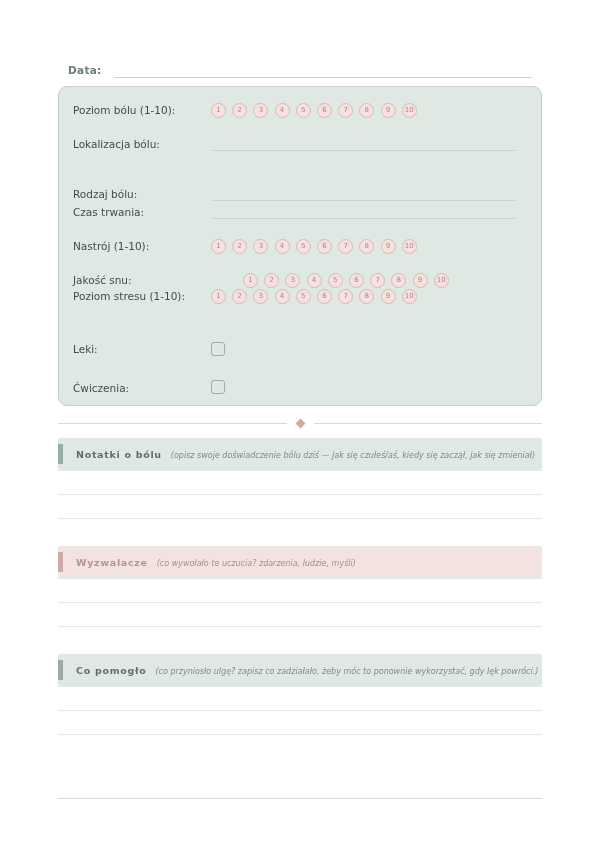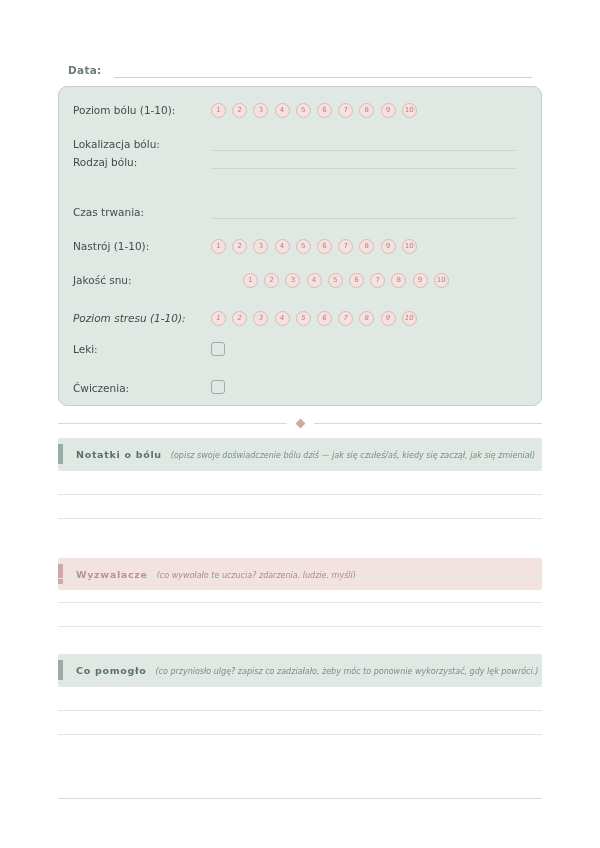--- a/index.html
+++ b/index.html
@@ -232,21 +232,21 @@
           <span class="circ">7</span>
           <span class="circ">8</span>
           <span class="circ">9</span>
           <span class="circ">10</span>
         </div>
       </div>
       <div class="frow" style="top: 46px;">
         <span class="flabel">Lokalizacja bólu:</span>
         <span class="fline"></span>
       </div>
-      <div class="frow" style="top: 64px;">
+      <div class="frow" style="top: 96px;">
         <span class="flabel">Rodzaj bólu:</span>
         <span class="fline"></span>
       </div>
       <div class="frow" style="top: 114px;">
         <span class="flabel">Czas trwania:</span>
         <span class="fline"></span>
       </div>
       <div class="frow" style="top: 148px;">
         <span class="flabel">Nastrój (1-10):</span>
         <div class="scale">
@@ -270,21 +270,21 @@
           <span class="circ">3</span>
           <span class="circ">4</span>
           <span class="circ">5</span>
           <span class="circ">6</span>
           <span class="circ">7</span>
           <span class="circ">8</span>
           <span class="circ">9</span>
           <span class="circ">10</span>
         </div>
       </div>
-      <div class="frow" style="top: 220px; font-style: italic;">
+      <div class="frow" style="top: 198px;">
         <span class="flabel">Poziom stresu (1-10):</span>
         <div class="scale">
           <span class="circ">1</span>
           <span class="circ">2</span>
           <span class="circ">3</span>
           <span class="circ">4</span>
           <span class="circ">5</span>
           <span class="circ">6</span>
           <span class="circ">7</span>
           <span class="circ">8</span>
@@ -312,21 +312,21 @@
       <div class="section-head sec-green" style="top: 438px;">
         <span class="accent"></span>
         <div class="sh-inner">
           <span class="sh-title">Notatki o bólu</span>
           <span class="sh-hint">(opisz swoje doświadczenie bólu dziś — jak się czułeś/aś, kiedy się zaczął, jak się zmieniał)</span>
         </div>
       </div>
       <div class="rule" style="top: 470px;"></div>
       <div class="rule" style="top: 494px;"></div>
       <div class="rule" style="top: 518px;"></div>
-      <div class="section-head sec-pink" style="top: 558px;">
+      <div class="section-head sec-pink" style="top: 546px;">
         <span class="accent"></span>
         <div class="sh-inner">
           <span class="sh-title">Wyzwalacze</span>
           <span class="sh-hint">(co wywołało te uczucia? zdarzenia, ludzie, myśli)</span>
         </div>
       </div>
       <div class="rule" style="top: 578px;"></div>
       <div class="rule" style="top: 602px;"></div>
       <div class="rule" style="top: 626px;"></div>
       <div class="section-head sec-green" style="top: 654px;">

